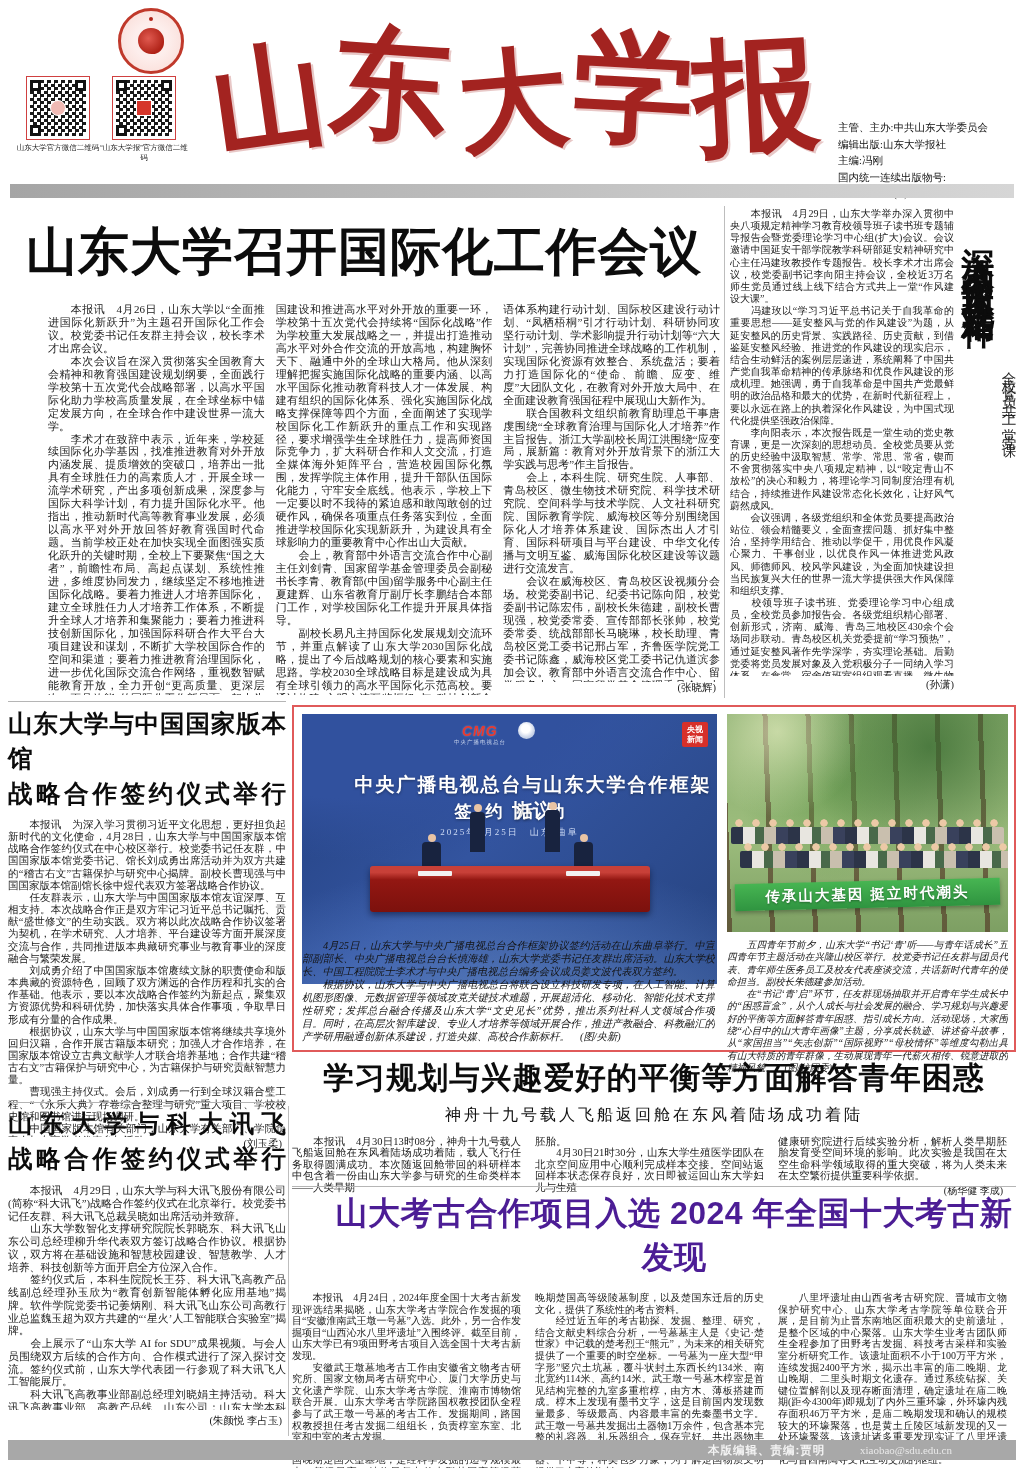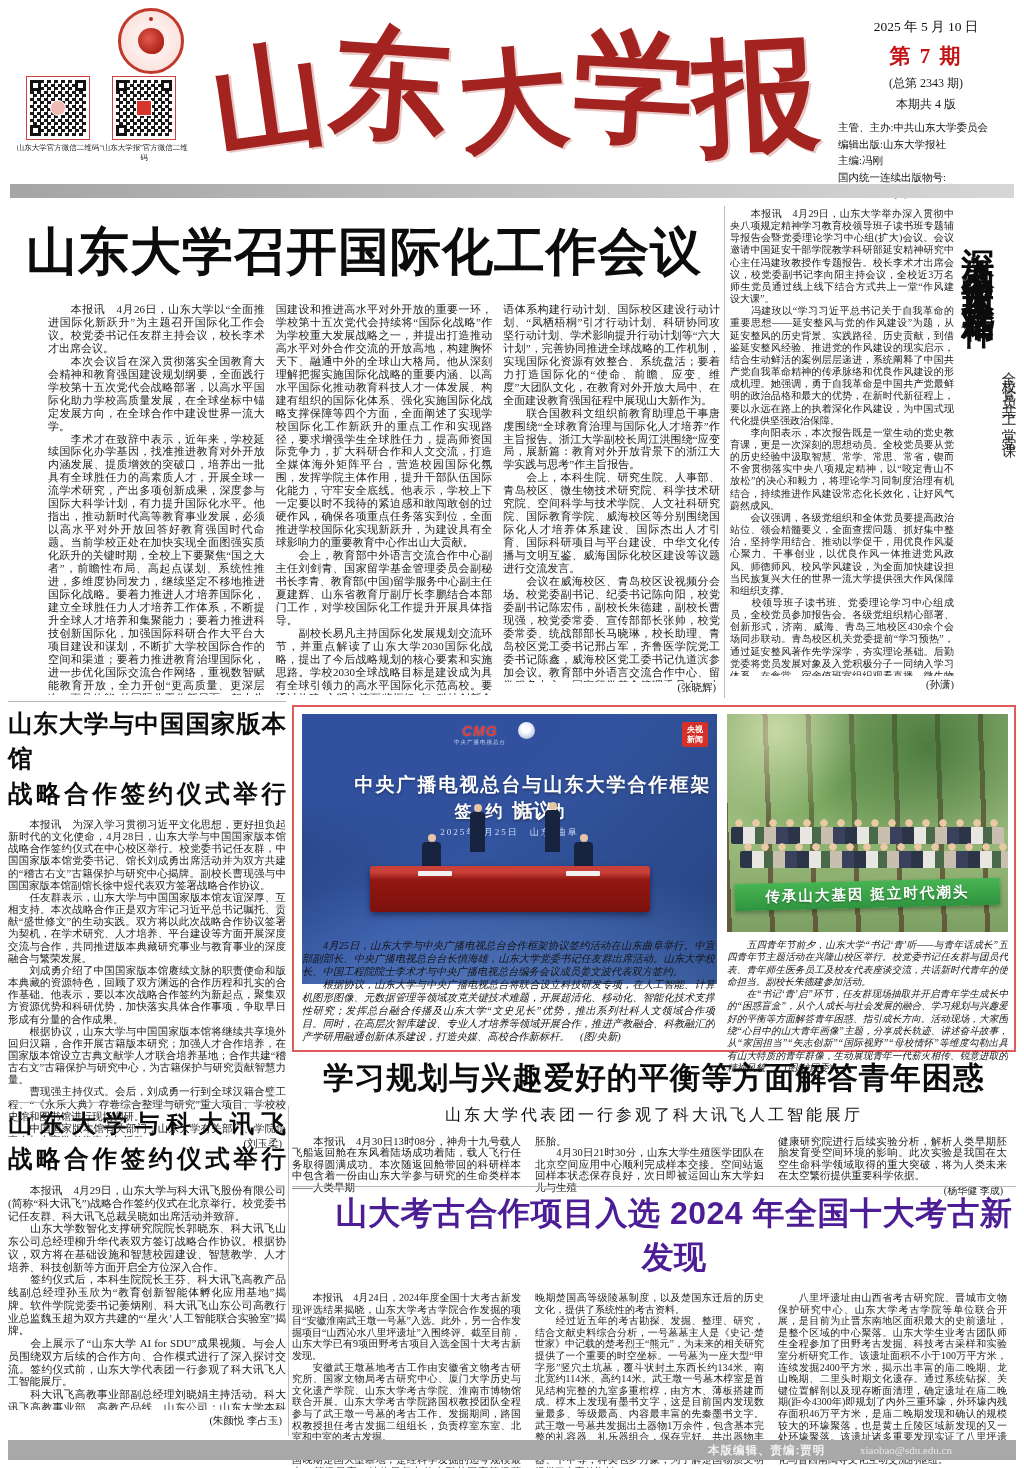--- a/index.html
+++ b/index.html
@@ -164,26 +164,20 @@
   </div>
   <div class="qr-caption" style="left:13px;">山东大学官方微信二维码</div>
   <div class="qr-caption" style="left:99px;">“山东大学报”官方微信二维码</div>
   <div class="masthead-title">
       <span>山</span>
       <span>东</span>
       <span>大</span>
       <span>学</span>
       <span>报</span>
     </div>
-  <div class="issue-block">
-    <div class="issue-date">2025 年 5 月 10 日</div>
-    <div class="issue-no">第 7 期</div>
-    <div class="issue-total">(总第 2343 期)</div>
-    <div class="issue-pages">本期共 4 版</div>
-  </div>
   <div class="publisher">主管、主办:中共山东大学委员会
 编辑出版:山东大学报社
 主编:冯刚
 国内统一连续出版物号:
 CN 37-0835/(G)</div>
   <div class="mast-band"></div>
 
   <div class="lead">
     <div class="lead-headline">山东大学召开国际化工作会议</div>
     <div class="lead-body">
@@ -259,21 +253,21 @@
       <div class="banner">传承山大基因 挺立时代潮头</div>
     </div>
     <div class="caption caption-left flow">　　4月25日，山东大学与中央广播电视总台合作框架协议签约活动在山东曲阜举行。中宣部副部长、中央广播电视总台台长慎海雄，山东大学党委书记任友群出席活动。山东大学校长、中国工程院院士李术才与中央广播电视总台编务会议成员姜文波代表双方签约。
 　　根据协议，山东大学与中央广播电视总台将联合设立科技研发专项，在人工智能、计算机图形图像、元数据管理等领域攻克关键技术难题，开展超清化、移动化、智能化技术支撑性研究；发挥总台融合传播及山东大学“文史见长”优势，推出系列社科人文领域合作项目。同时，在高层次智库建设、专业人才培养等领域开展合作，推进产教融合、科教融汇的产学研用融通创新体系建设，打造央媒、高校合作新标杆。　(图/央新)</div>
     <div class="caption caption-right flow">　　五四青年节前夕，山东大学“书记‘青’听——与青年话成长”五四青年节主题活动在兴隆山校区举行。校党委书记任友群与团员代表、青年师生医务员工及校友代表座谈交流，共话新时代青年的使命担当。副校长朱德建参加活动。
 　　在“书记‘青’启”环节，任友群现场抽取并开启青年学生成长中的“困惑盲盒”，从个人成长与社会发展的融合、学习规划与兴趣爱好的平衡等方面解答青年困惑、指引成长方向。活动现场，大家围绕“心目中的山大青年画像”主题，分享成长轨迹、讲述奋斗故事，从“家国担当”“矢志创新”“国际视野”“母校情怀”等维度勾勒出具有山大特质的青年群像，生动展现青年一代薪火相传、锐意进取的精神风貌。　(图/校团委)</div>
   </div>
 
   <div class="shenzhou">
     <div class="shen-head">学习规划与兴趣爱好的平衡等方面解答青年困惑</div>
-    <div class="shen-sub">山东大学代表团一行参观了科大讯飞人工智能展厅</div>
+    <div class="shen-sub">神舟十九号载人飞船返回舱在东风着陆场成功着陆</div>
     <div class="shen-body">
       <div class="shen-col">
         <div class="flow">　　本报讯　4月30日13时08分，神舟十九号载人飞船返回舱在东风着陆场成功着陆，载人飞行任务取得圆满成功。本次随返回舱带回的科研样本中包含着一份由山东大学参与研究的生命类样本——人类早期</div>
       </div>
       <div class="shen-col">
         <div class="flow">胚胎。
 　　4月30日21时30分，山东大学生殖医学团队在北京空间应用中心顺利完成样本交接。空间站返回样本状态保存良好，次日即被运回山东大学妇儿与生殖</div>
       </div>
       <div class="shen-col">
         <div class="flow">健康研究院进行后续实验分析，解析人类早期胚胎发育受空间环境的影响。此次实验是我国在太空生命科学领域取得的重大突破，将为人类未来在太空繁衍提供重要科学依据。</div>

